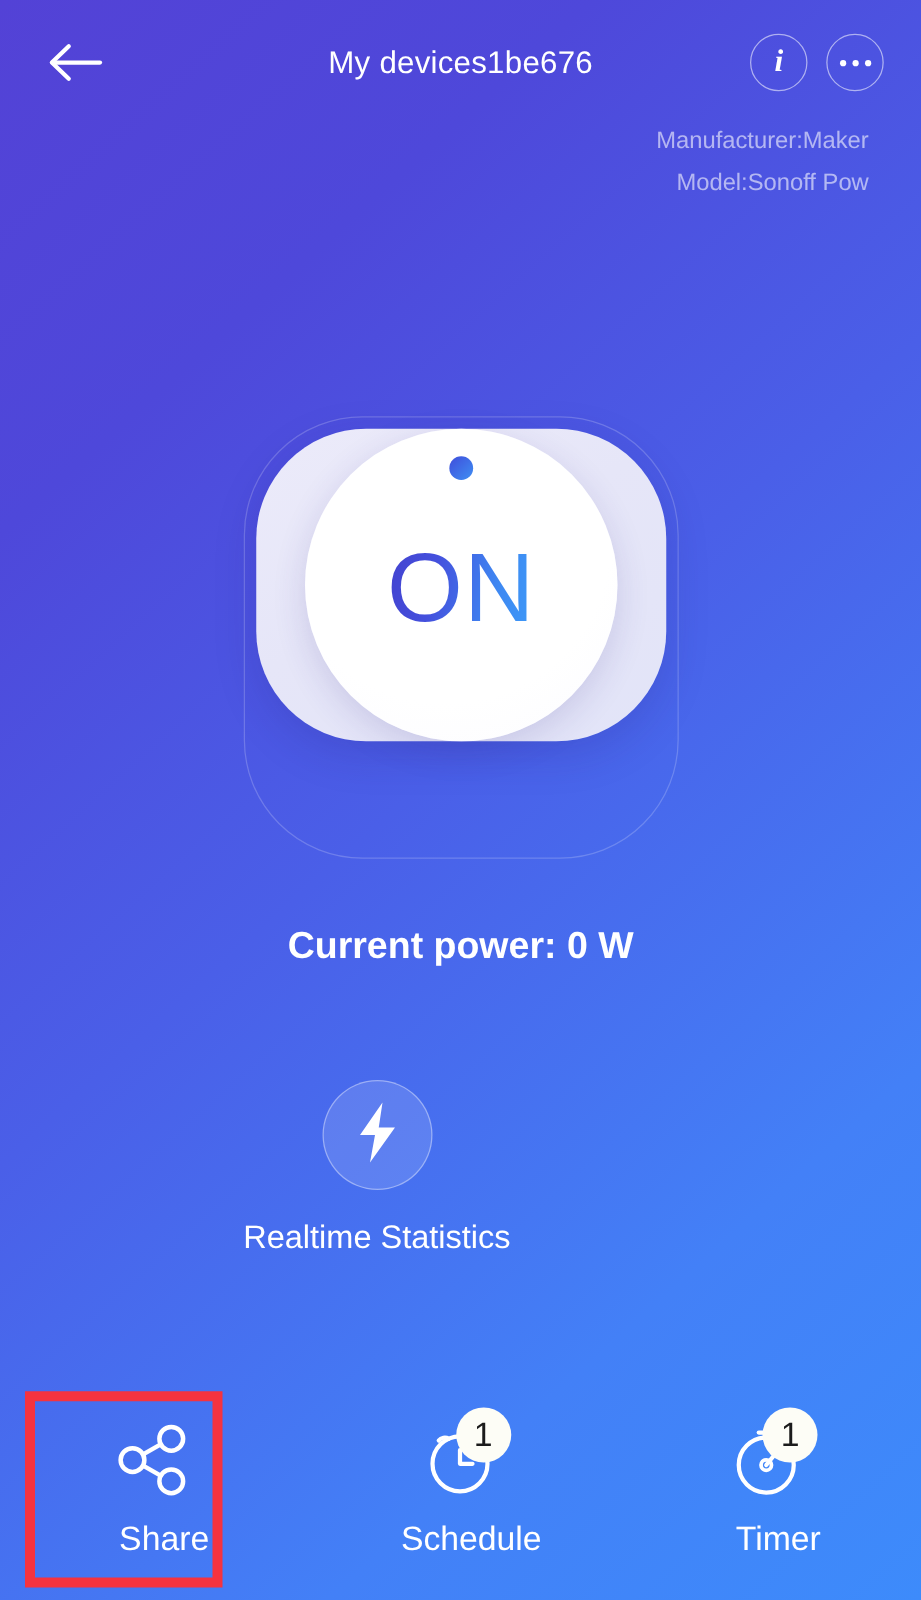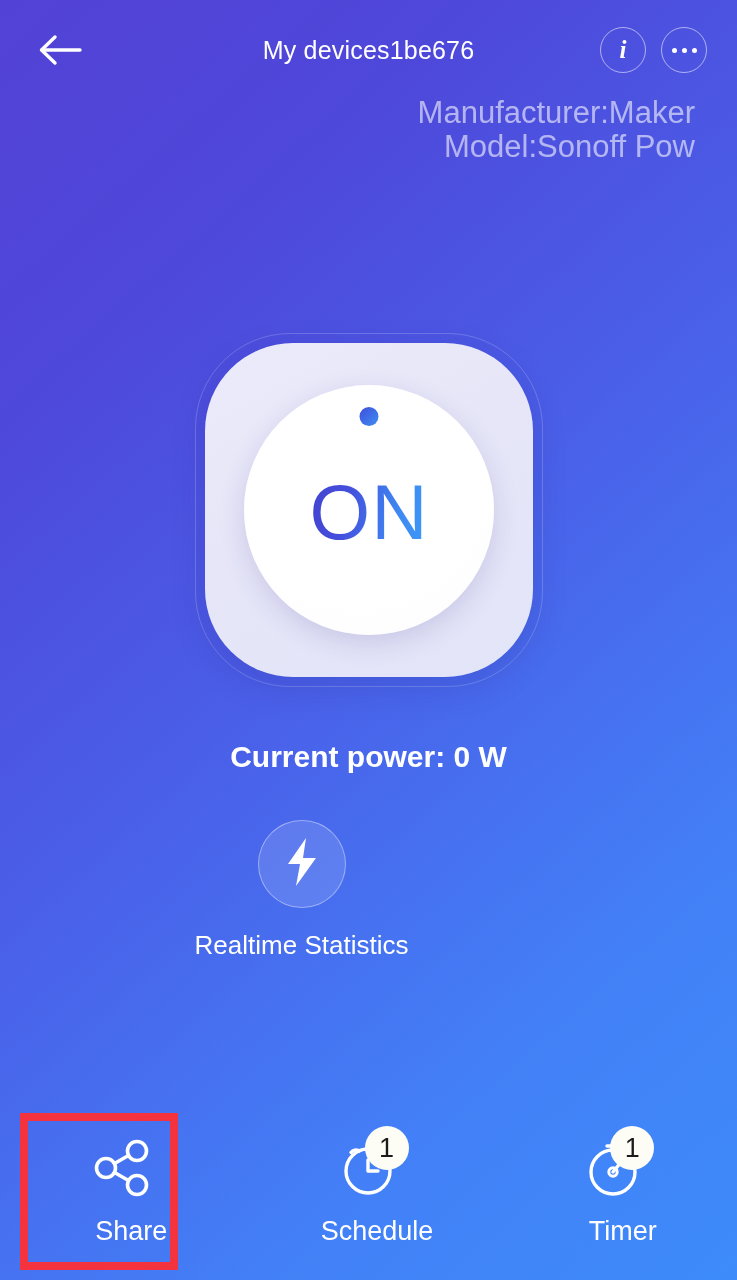--- a/index.html
+++ b/index.html
@@ -38,34 +38,34 @@
     font-family:"Liberation Serif", serif; font-style:italic;
     font-weight:700; font-size:25px; line-height:1; color:#fff;
     transform:translateY(-1px);
   }
   .dots { display:flex; gap:5px; }
   .dots i { width:5px; height:5px; border-radius:50%; background:#fff; display:block; }
 
   
   .meta {
     position:absolute; right:42px; top:96px;
-    text-align:right; font-size:31px; line-height:34px;
+    text-align:right; font-size:19px; line-height:34px;
     color:rgba(255,255,255,.58); font-weight:400;
   }
 
   
   .toggle-wrap {
     position:absolute; left:195px; top:333px; width:348px; height:354px;
   }
   .toggle-outer-ring {
     position:absolute; inset:0; border-radius:95px;
     border:1.5px solid rgba(255,255,255,.20);
   }
   .toggle-card {
-    position:absolute; left:10px; top:10px; width:328px; height:334px;
+    position:absolute; left:10px; top:10px; width:328px; height:250px;
     border-radius:88px;
     background:linear-gradient(150deg,#ecebfa 0%, #e6e6f8 45%, #e2e4f8 100%);
     box-shadow:0 10px 34px rgba(40,30,120,.18);
   }
   .toggle-circle {
     position:absolute; left:50%; top:50%;
     transform:translate(-50%,-50%);
     width:250px; height:250px; border-radius:50%;
     background:radial-gradient(circle at 45% 35%, #ffffff 0%, #ffffff 62%, #fbfbfe 100%);
     box-shadow:0 8px 26px rgba(60,50,140,.16);
@@ -85,21 +85,21 @@
   }
 
   
   .power-text {
     position:absolute; left:0; top:740px; width:737px; text-align:center;
     font-size:30px; color:#fff; font-weight:700;
   }
 
   
   .actions {
-    position:absolute; top:820px; left:0; width:603px;
+    position:absolute; top:864px; left:0; width:603px;
     display:flex; justify-content:center; gap:220px;
   }
   .action { width:200px; display:flex; flex-direction:column; align-items:center; }
   .action-circle {
     width:88px; height:88px; border-radius:50%;
     background:rgba(255,255,255,.13);
     border:1.4px solid rgba(255,255,255,.38);
     display:flex; align-items:center; justify-content:center;
   }
   .action-label {

